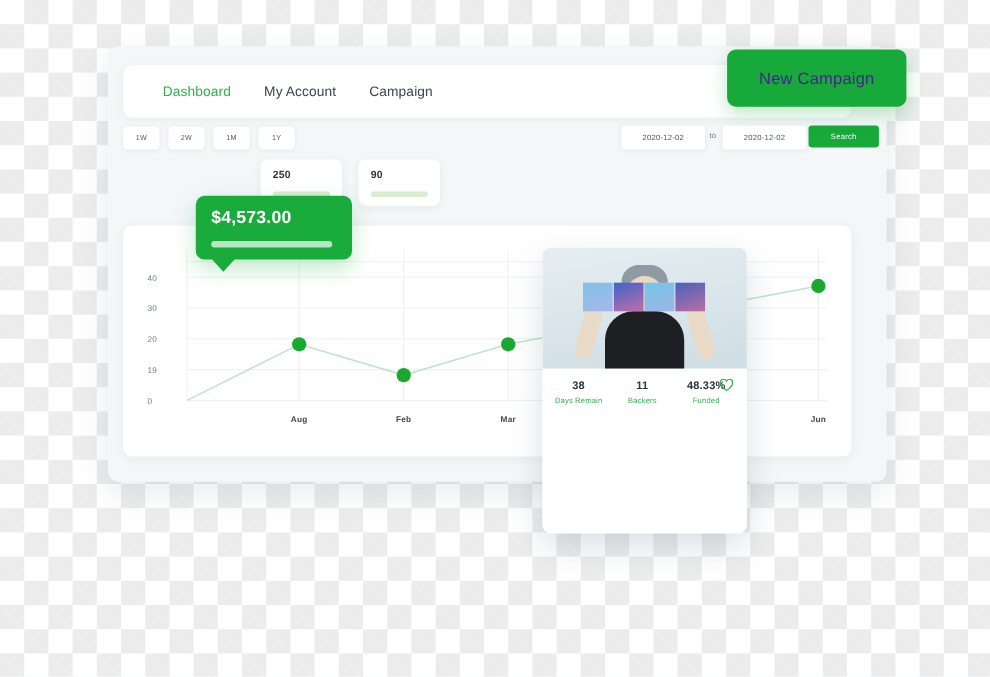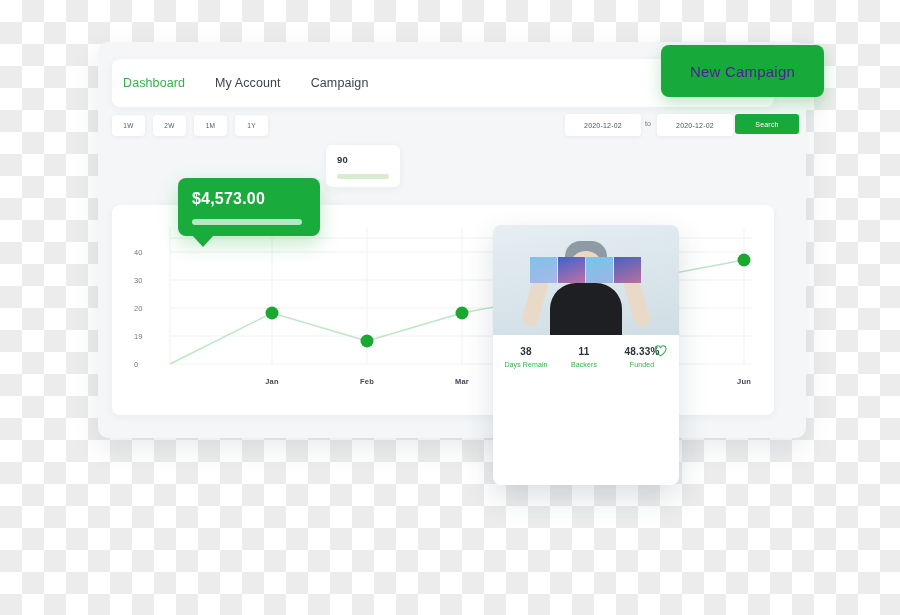--- a/index.html
+++ b/index.html
@@ -37,21 +37,21 @@
     position: absolute;
     left: 14px;
     top: 17px;
     width: 662px;
     height: 48px;
     background: #ffffff;
     border-radius: 8px;
     box-shadow: 0 2px 8px rgba(40, 60, 80, 0.05);
     display: flex;
     align-items: center;
-    padding-left: 11px;
+    padding-left: 36px;
     box-sizing: border-box;
   }
   .nav-item {
     font-size: 12.5px;
     color: #3c4450;
     margin-right: 30px;
     letter-spacing: 0.1px;
     cursor: pointer;
     white-space: nowrap;
   }
@@ -411,20 +411,24 @@
     <div class="pill" style="left:41px;">2W</div>
     <div class="pill" style="left:82px;">1M</div>
     <div class="pill" style="left:123px;">1Y</div>
 
     <input class="date-field" style="left: 453px;" readonly="" value="2020-12-02">
     <div class="date-sep">to</div>
     <input class="date-field" style="left: 545px;" readonly="" value="2020-12-02">
     <button class="search-btn">Search</button>
   </div>
 
+  <div class="kpi-card" style="left:139px;">
+    <div class="kpi-value">250</div>
+    <div class="kpi-bar"></div>
+  </div>
   <div class="kpi-card" style="left:228px;">
     <div class="kpi-value">90</div>
     <div class="kpi-bar"></div>
   </div>
 
   <div class="chart-panel">
     <svg class="chart-area" viewBox="0 0 662 210">
 
       <line x1="58" y1="47" x2="640" y2="47" stroke="#eef1f3" stroke-width="1"></line>
       <line x1="58" y1="75" x2="640" y2="75" stroke="#eef1f3" stroke-width="1"></line>
@@ -443,21 +447,21 @@
 
       <polyline points="58,159 160,108 255,136 350,108 632,55" fill="none" stroke="#bde5c6" stroke-width="1.4"></polyline>
     </svg>
 
     <div class="y-label" style="left:22px; top:43px;">40</div>
     <div class="y-label" style="left:22px; top:71px;">30</div>
     <div class="y-label" style="left:22px; top:99px;">20</div>
     <div class="y-label" style="left:22px; top:127px;">19</div>
     <div class="y-label" style="left:22px; top:155px;">0</div>
 
-    <div class="x-label" style="left:140px; top:172px;">Jan</div>
+    <div class="x-label" style="left:140px; top:172px;">Aug</div>
     <div class="x-label" style="left:235px; top:172px;">Feb</div>
     <div class="x-label" style="left:330px; top:172px;">Mar</div>
     <div class="x-label" style="left:612px; top:172px;">Jun</div>
 
     <div class="dot" style="left:160px; top:108px;"></div>
     <div class="dot" style="left:255px; top:136px;"></div>
     <div class="dot" style="left:350px; top:108px;"></div>
     <div class="dot" style="left:632px; top:55px;"></div>
   </div>
 

